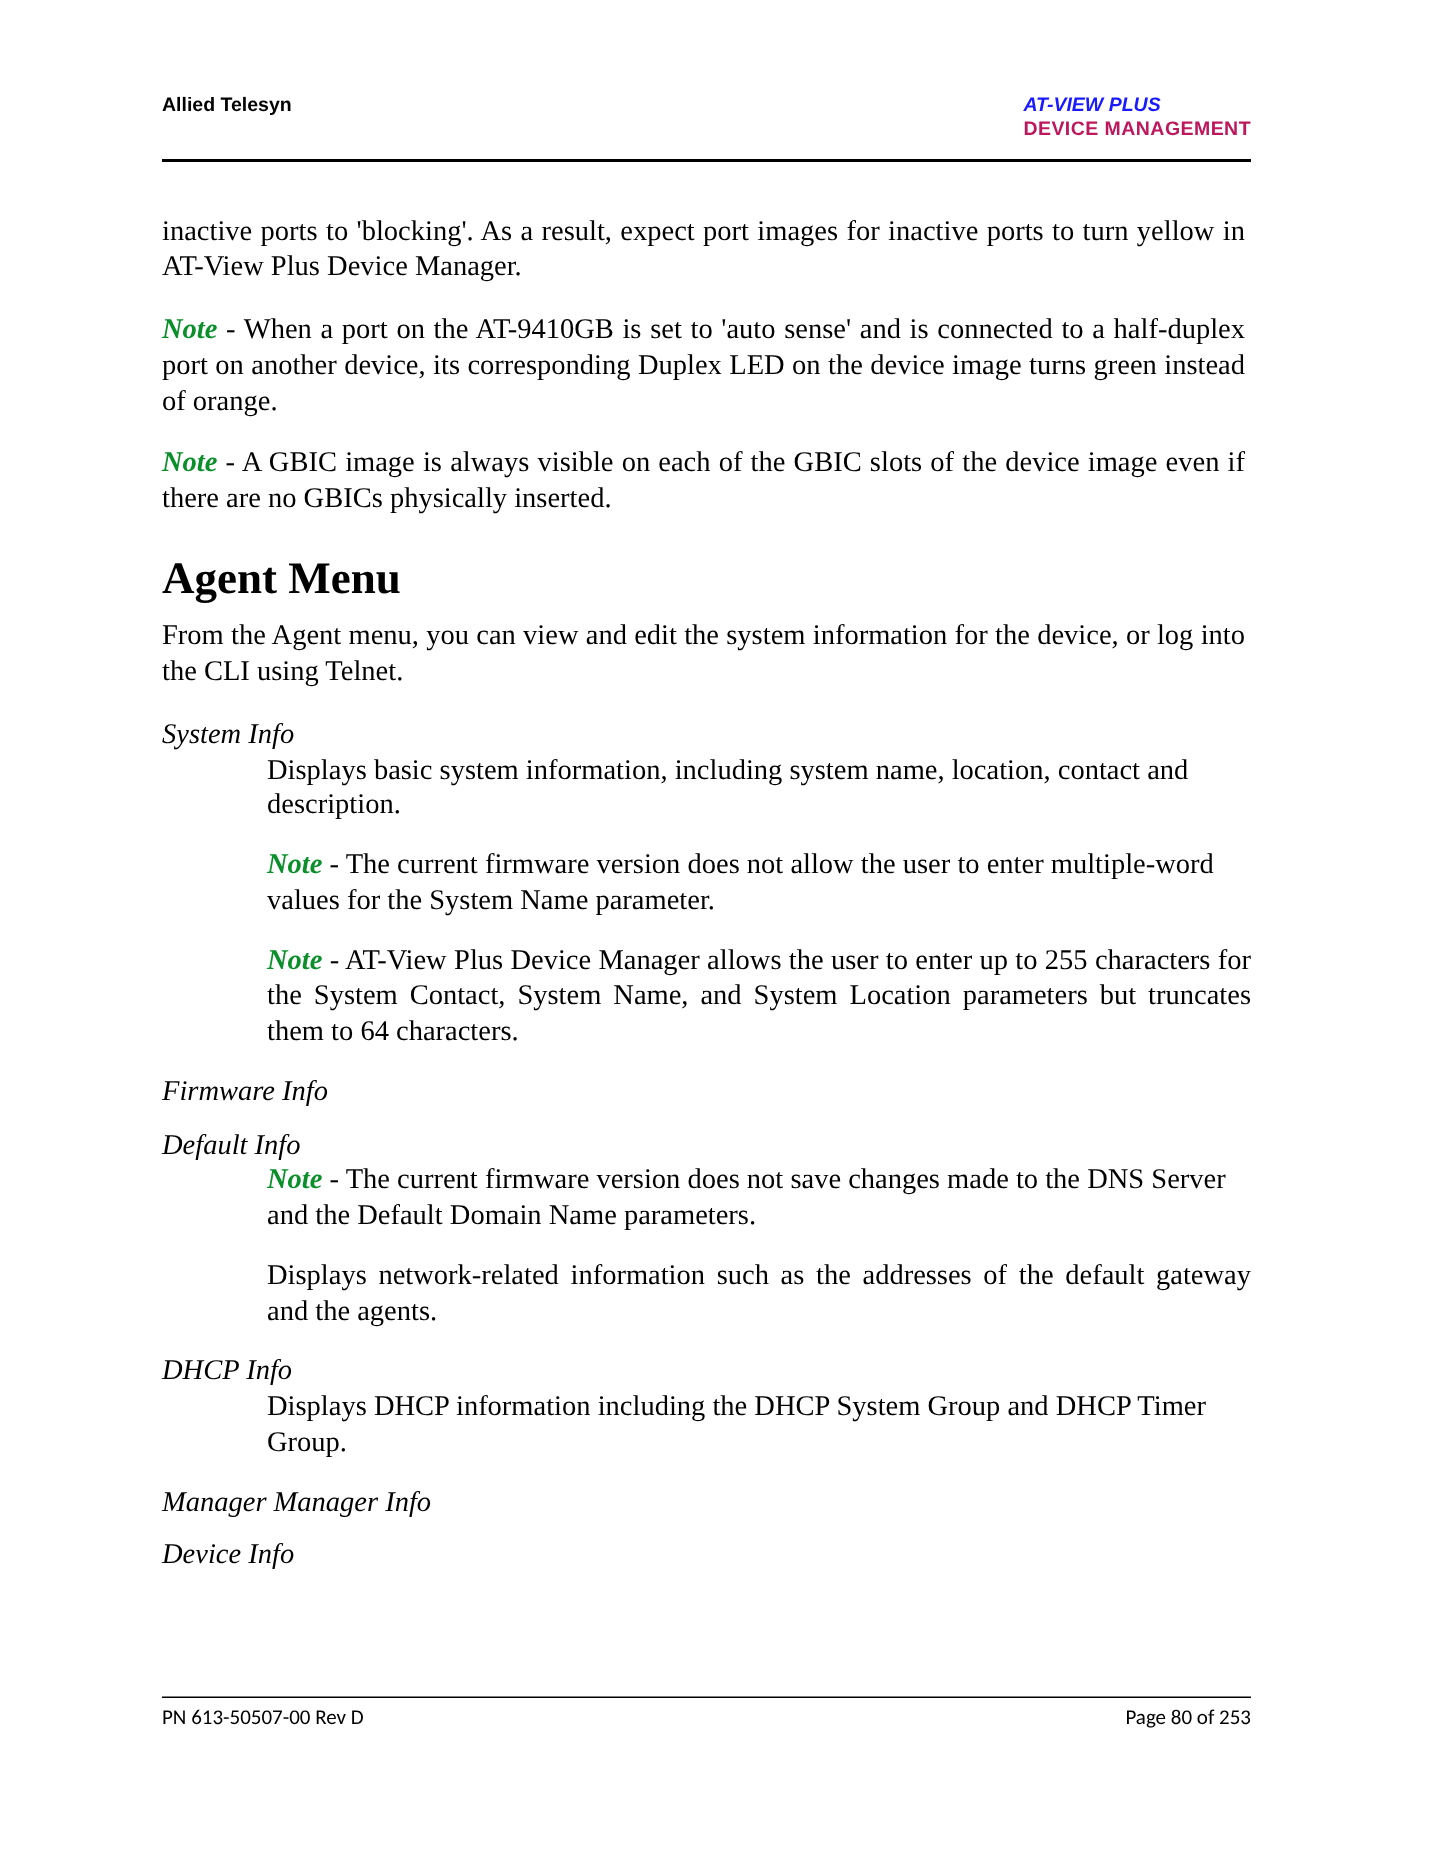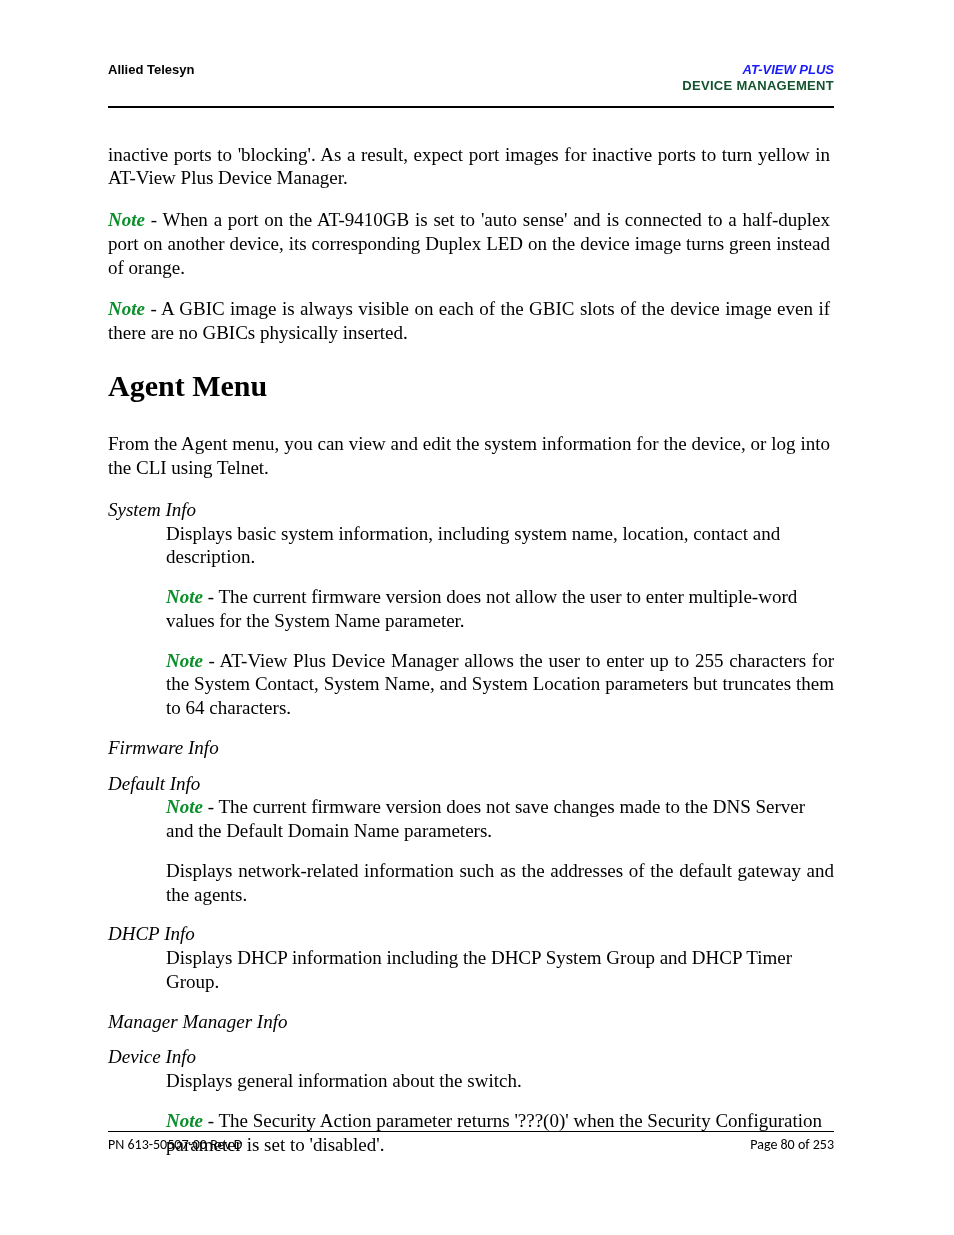--- a/index.html
+++ b/index.html
@@ -22,36 +22,36 @@
     display: flex;
     justify-content: space-between;
     align-items: flex-start;
     font-family: Verdana, Arial, sans-serif;
     font-size: 13px;
     font-weight: bold;
     padding-bottom: 11px;
     border-bottom: 2px solid #000;
     margin-bottom: 35px;
   }
-  .running-head .right { text-align: right; }
+  .running-head .right { }
   .prod-name { color: #1a1aff; font-style: italic; }
-  .doc-title { color: #14532d; letter-spacing: .3px; }
+  .doc-title { color: #be185d; letter-spacing: .3px; }
   .body-para { text-align: justify; margin: 0 4px 18px 0; }
   .note-word { color: #0a8f2a; font-style: italic; font-weight: bold; }
   h2.section {
     font-size: 30px;
     font-weight: bold;
-    margin: 22px 0 28px 0;
+    margin: 22px 0 8px 0;
   }
   .term {
     font-style: italic;
     margin: 12px 0 0 0;
   }
   .def-block { margin: 0 0 14px 58px; }
-  .def-para { margin: 0 0 16px 0; text-align: justify; }
+  .def-para { margin: 0 0 16px 12px; text-align: justify; }
   .def-para.noj { text-align: left; }
   .footer {
     position: absolute;
     left: 108px;
     right: 78px;
     bottom: 82px;
     border-top: 1px solid #000;
     padding-top: 4px;
     display: flex;
     justify-content: space-between;
@@ -109,25 +109,19 @@
   </div>
 
   <p class="term">DHCP Info</p>
   <div class="def-block">
     <p class="def-para noj">Displays DHCP information including the DHCP System Group and DHCP Timer Group.</p>
   </div>
 
   <p class="term">Manager Manager Info</p>
 
   <p class="term">Device Info</p>
-  <div class="def-block">
-    <p class="def-para noj">Displays general information about the switch.</p>
-    <p class="def-para noj">
-      <span class="note-word">Note</span><span> - The Security Action parameter returns '???(0)' when the Security Configuration parameter is set to 'disabled'.</span>
-    </p>
-  </div>
 
   <div class="footer">
     <span>PN 613-50507-00 Rev D</span>
     <span>Page 80 of 253</span>
   </div>
 
 </div>
 
 </body></html>

